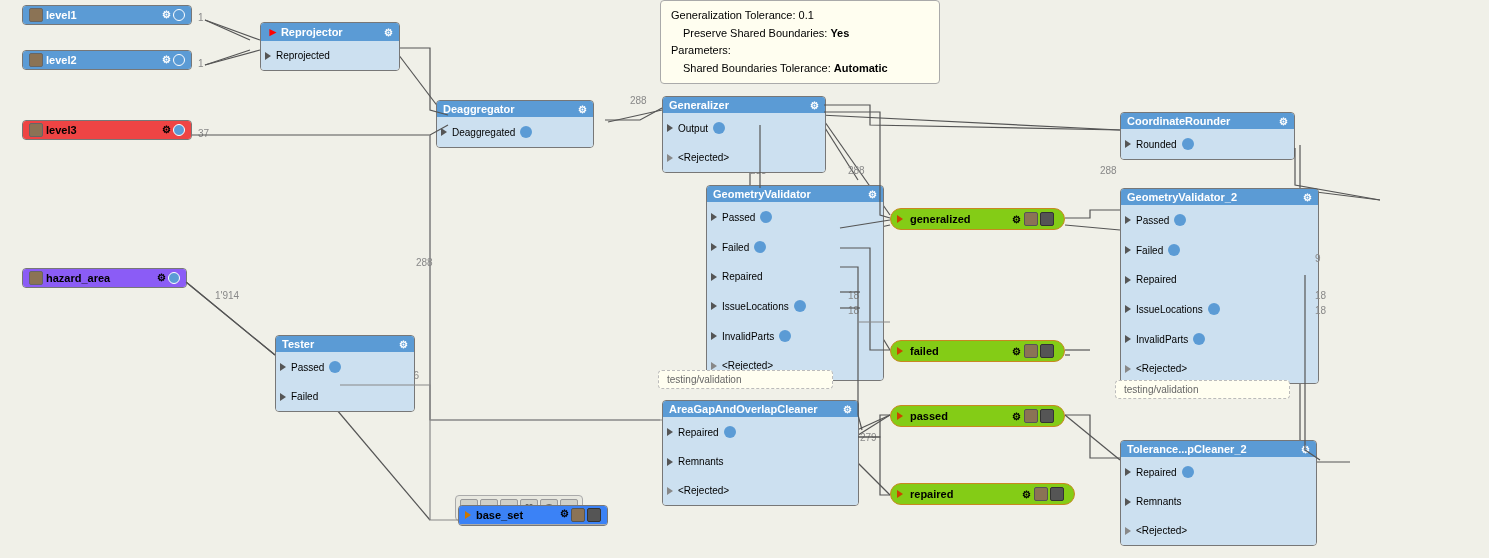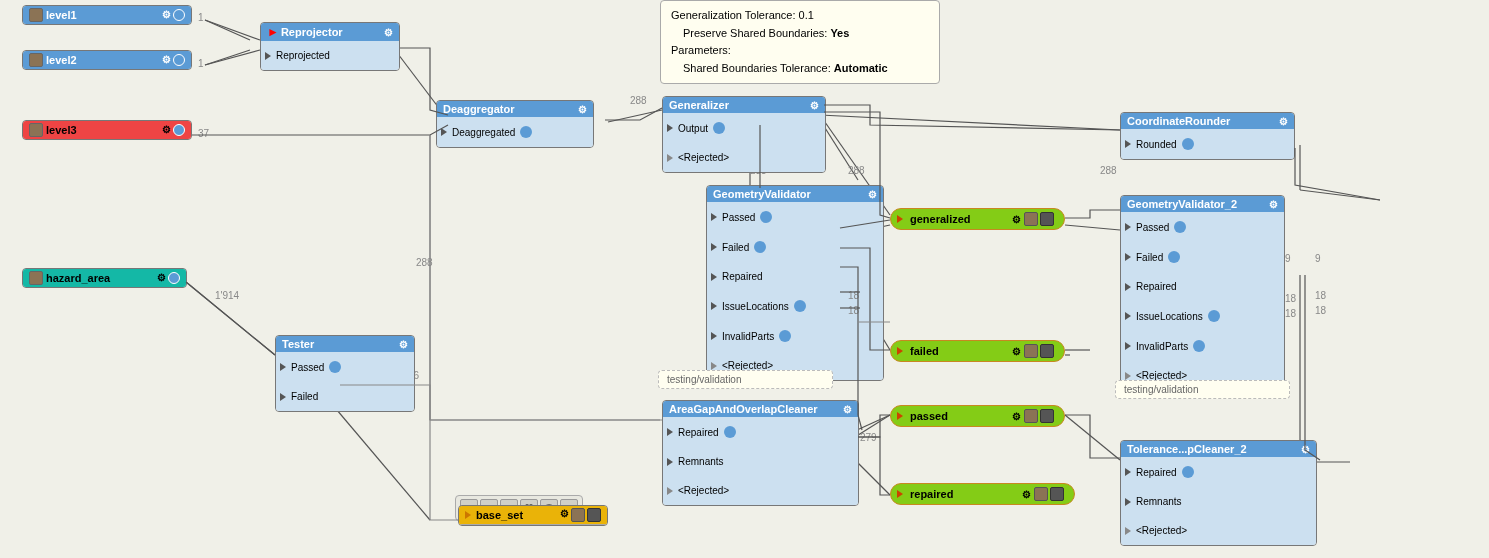--- a/index.html
+++ b/index.html
@@ -231,21 +231,21 @@
     </span>
     <span style="display:flex;gap:2px;">
       <span class="gear-icon">⚙</span>
       <span style="width:12px;height:12px;background:#5b9bd5;border-radius:50%;border:1px solid #fff;display:inline-block;"></span>
     </span>
   </div>
 </div>
 <div class="number-label" style="left:198px;top:128px;">37</div>
 
 <div class="node-blue-solo" style="left:22px;top:268px;width:165px;">
-  <div class="nbh" style="background:#14b8a6;color:#000;">
+  <div class="nbh" style="background:#8b5cf6;color:#000;">
     <span style="display:flex;align-items:center;gap:3px;">
       <span style="width:14px;height:14px;background:#8b7355;border:1px solid #666;border-radius:2px;display:inline-block;"></span>
       <span>hazard_area</span>
     </span>
     <span style="display:flex;gap:2px;">
       <span class="gear-icon">⚙</span>
       <span style="width:12px;height:12px;background:#5b9bd5;border-radius:50%;border:1px solid #fff;display:inline-block;"></span>
     </span>
   </div>
 </div>
@@ -402,21 +402,21 @@
   </div>
   <div class="nbb">
     <div class="nbr">
       <span class="port-arrow port-orange"></span>
       <span>Rounded</span>
       <span class="port-icon"></span>
     </div>
   </div>
 </div>
 
-<div class="node-blue-solo" style="left:1120px;top:195px;width:165px;">
+<div class="node-blue-solo" style="left:1120px;top:188px;width:199px;">
   <div class="nbh">
     <span>GeometryValidator_2</span>
     <span class="gear-icon">⚙</span>
   </div>
   <div class="nbb">
     <div class="nbr">
       <span class="port-arrow port-orange"></span>
       <span>Passed</span>
       <span class="port-icon"></span>
     </div>
@@ -510,21 +510,21 @@
 <div class="toolbar-box" style="left:455px;top:495px;">
   <div class="toolbar-btn">←</div>
   <div class="toolbar-btn">→</div>
   <div class="toolbar-btn">□</div>
   <div class="toolbar-btn">☷</div>
   <div class="toolbar-btn">☎</div>
   <div class="toolbar-btn">⇨</div>
 </div>
 
 <div class="node-blue-solo" style="left:458px;top:505px;width:150px;">
-  <div class="nbh" style="background:#eab308;color:#000;border-bottom:1px solid #aaa;">
+  <div class="nbh" style="background:#3b82f6;color:#000;border-bottom:1px solid #aaa;">
     <span style="display:flex;align-items:center;gap:2px;">
       <span class="port-arrow port-orange" style="border-left-color:#cc7700;"></span>
       <span>base_set</span>
     </span>
     <span style="display:flex;gap:2px;">
       <span class="gear-icon">⚙</span>
       <span style="width:14px;height:14px;background:#8b7355;border:1px solid #555;border-radius:2px;display:inline-block;"></span>
       <span style="width:14px;height:14px;background:#555;border:1px solid #333;border-radius:2px;display:inline-block;"></span>
     </span>
   </div>

